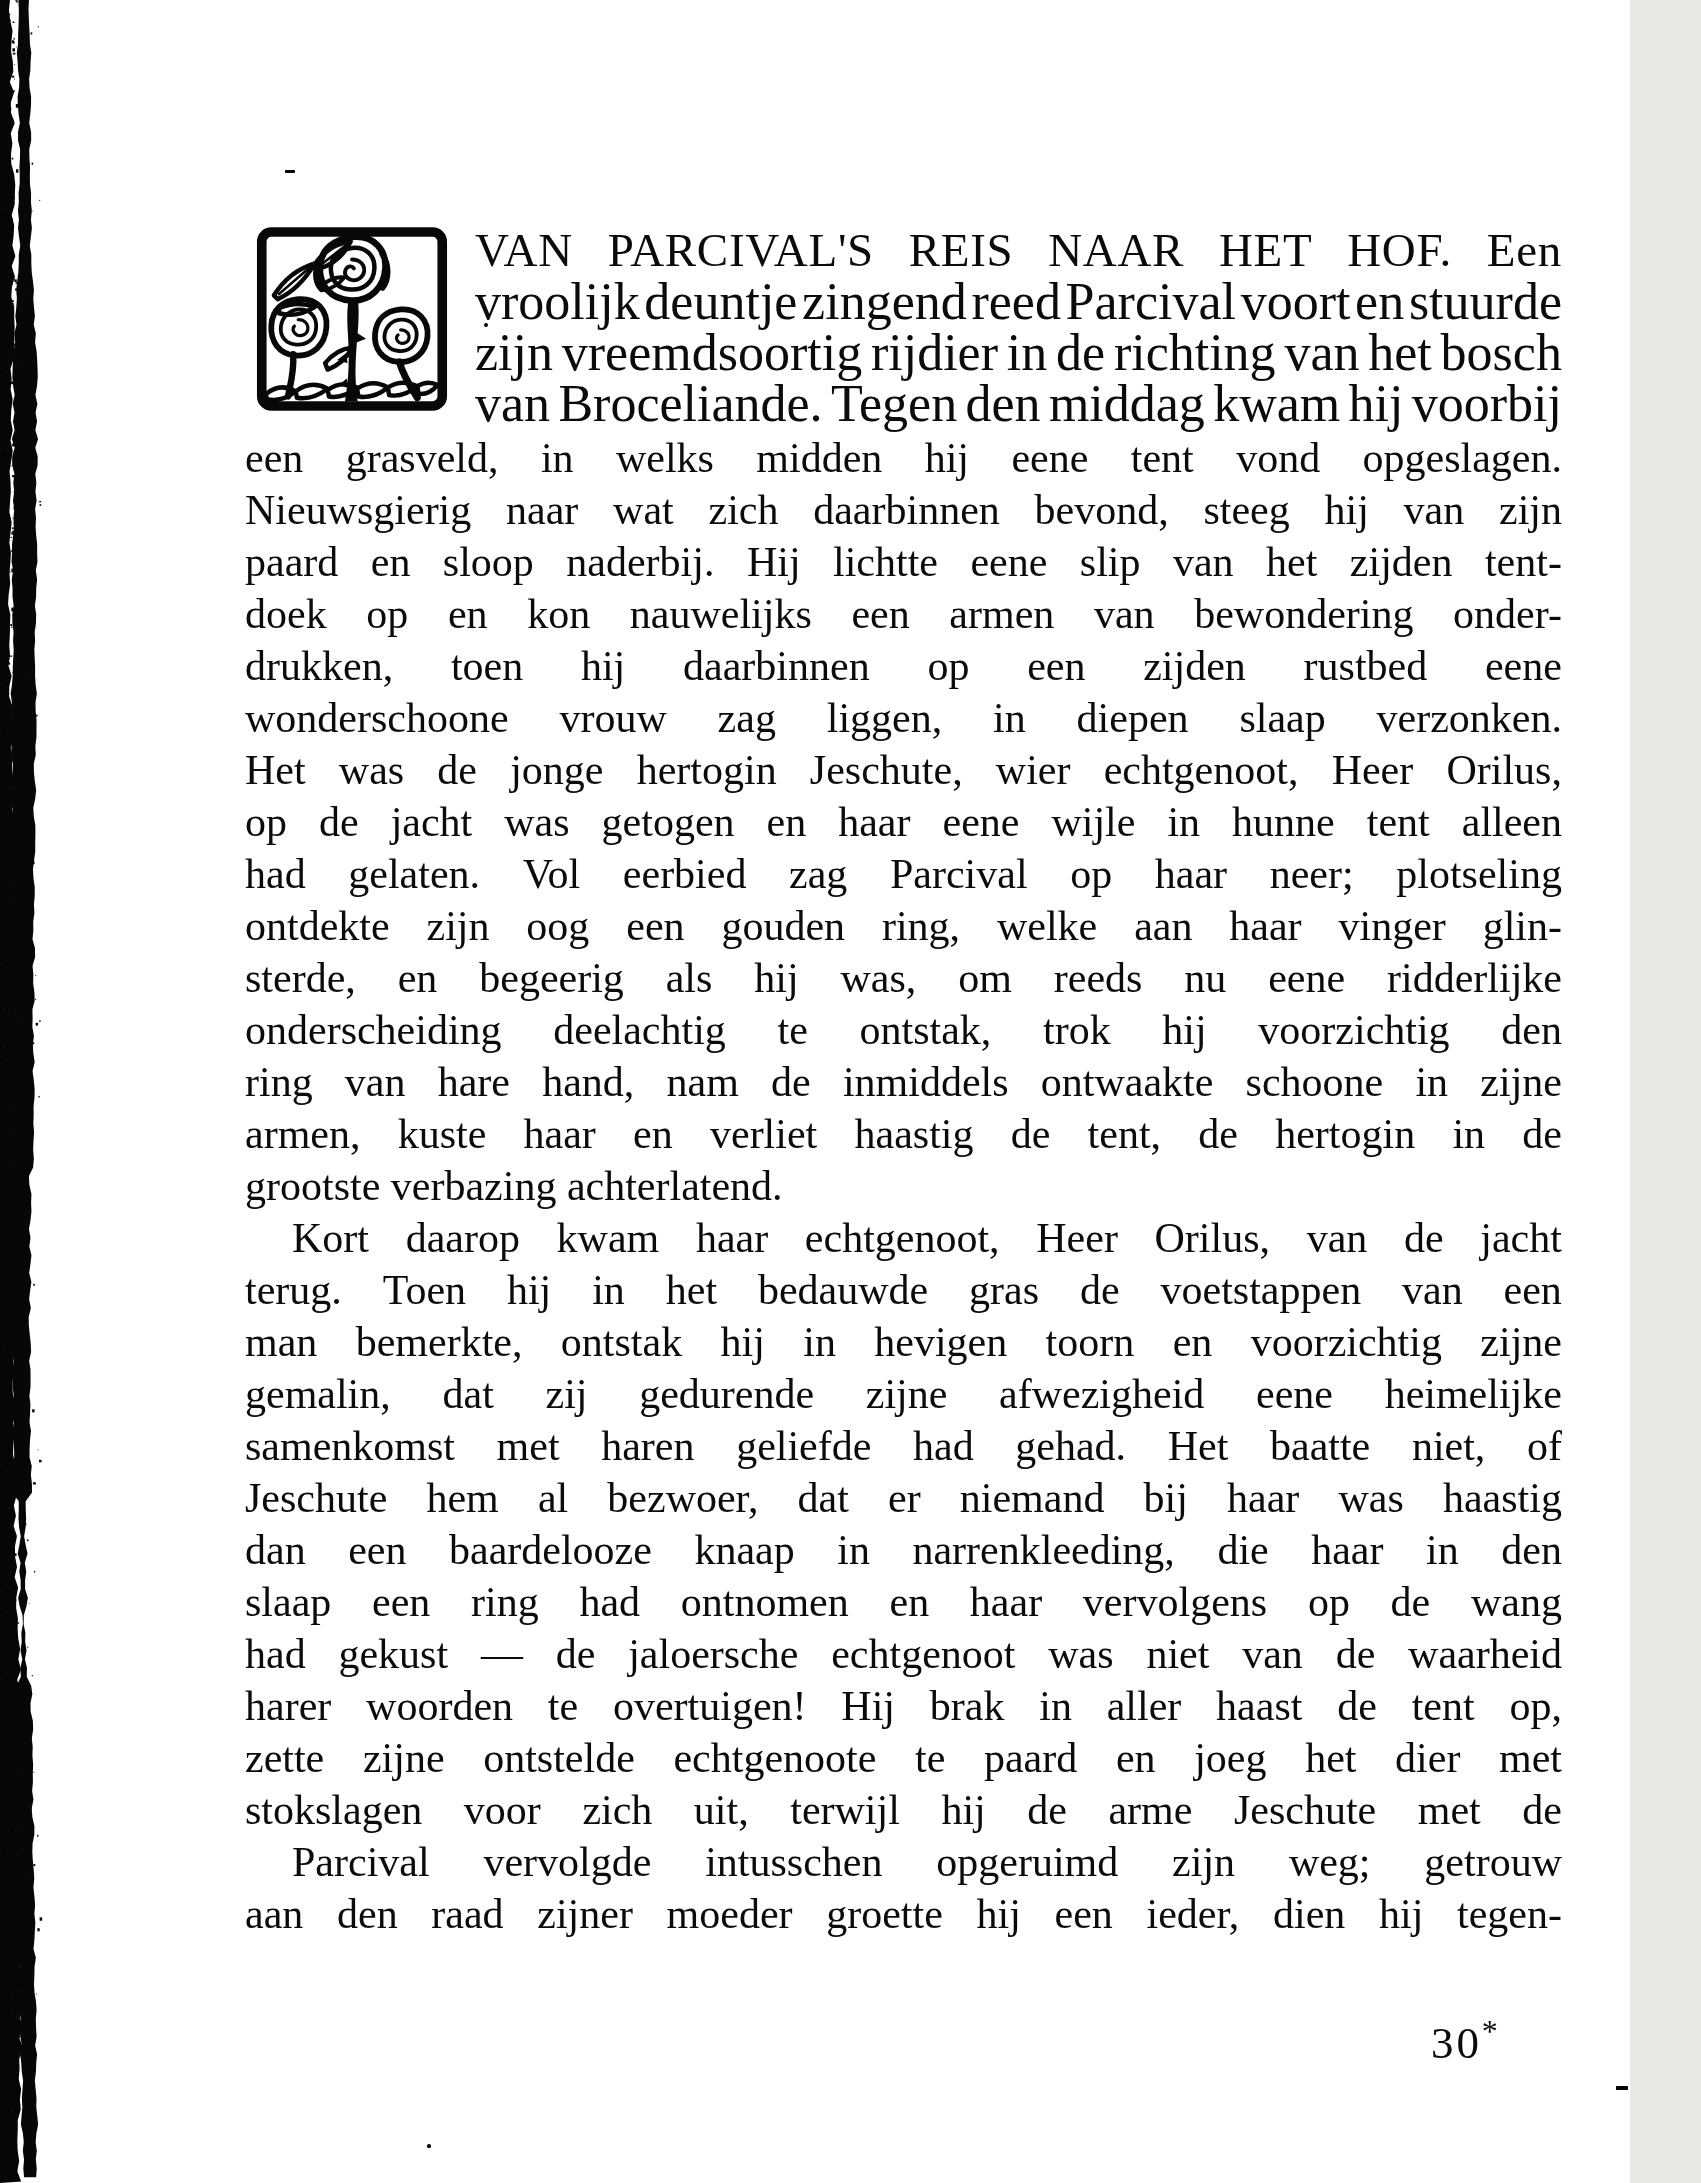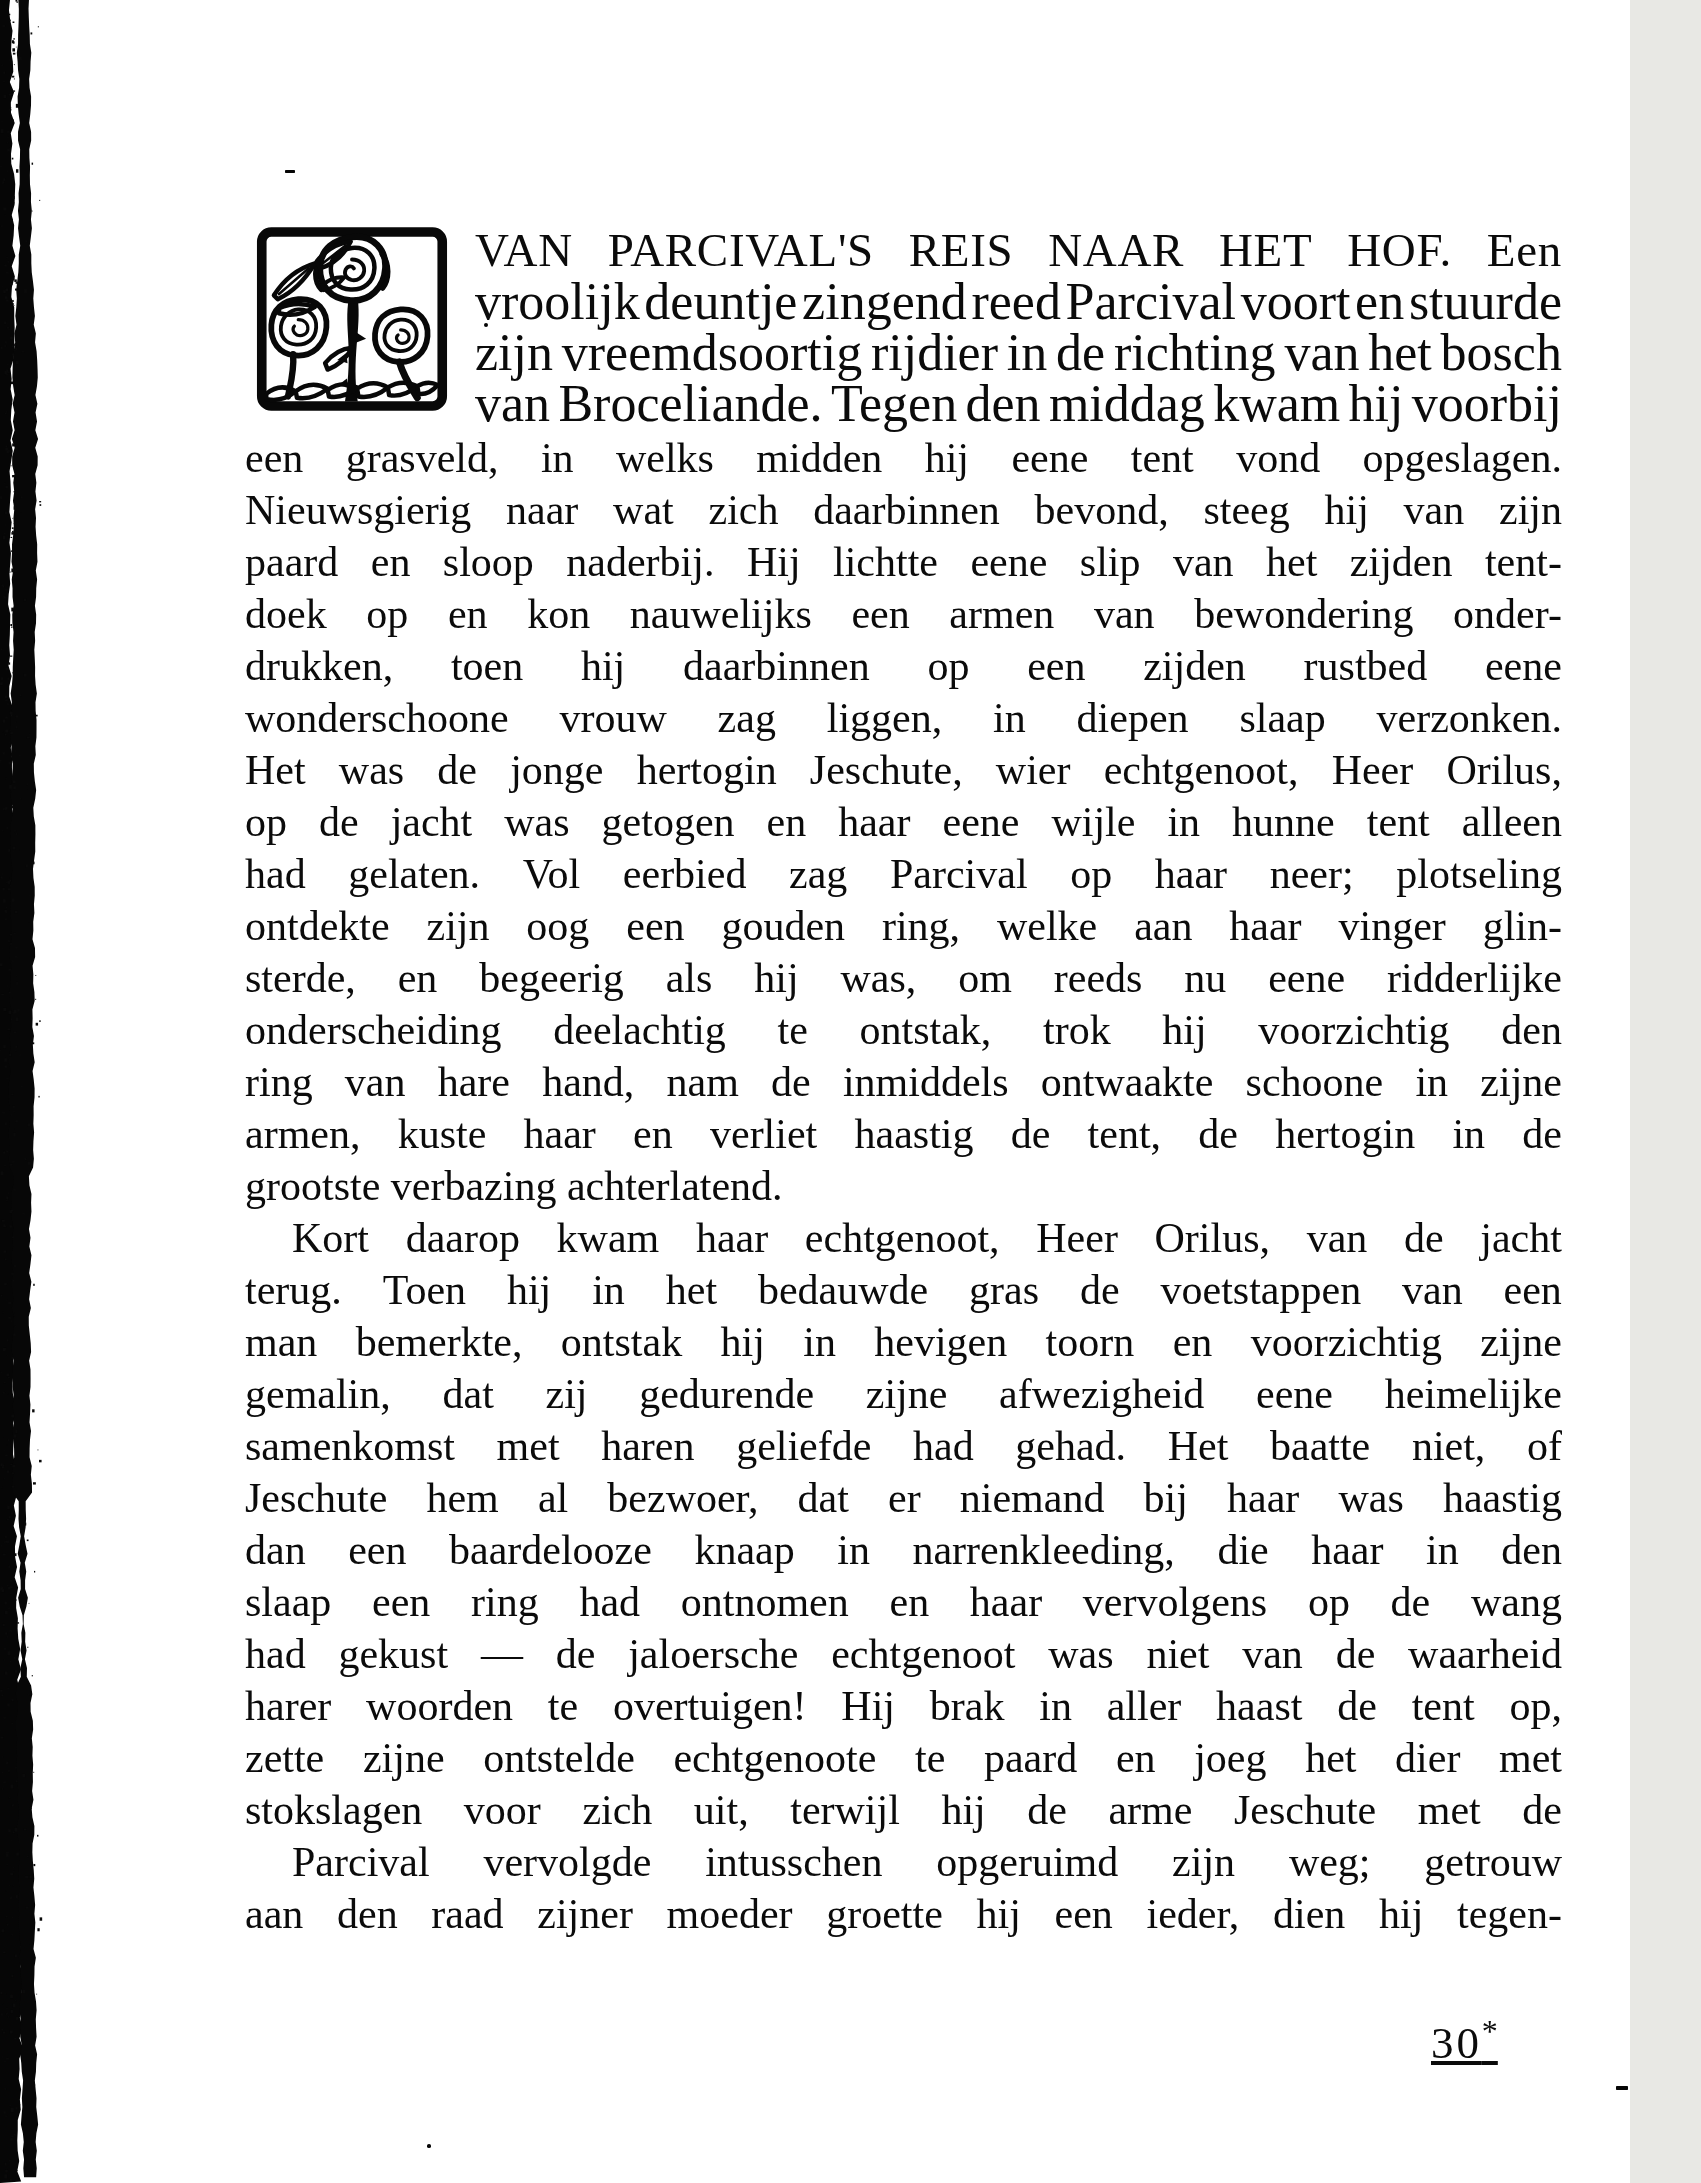--- a/index.html
+++ b/index.html
@@ -26,21 +26,21 @@
   .body-lines .line{line-height:52px;font-size:42px;}
 
   .line.justified{display:flex;justify-content:space-between;}
   .line.plain{display:block;white-space:pre;}
   .line.indented{padding-left:47px;}
   .line span{white-space:pre;}
 
   
   .pagenum{
     position:absolute;left:1431px;top:2009px;
-    font-size:45px;line-height:45px;letter-spacing:2.9px;text-decoration:underline;
+    font-size:45px;line-height:45px;letter-spacing:2.9px;
   }
   .pagenum sup{font-size:32px;vertical-align:16px;letter-spacing:0;}
 
   
   .speck{position:absolute;background:#050505;border-radius:0.7px;}
   .speck.s1{left:285px;top:170px;width:9.5px;height:2.9px;}
   .speck.s2{left:1616px;top:2086px;width:11.7px;height:3.7px;}
   .speck.s3{left:484px;top:323px;width:4.4px;height:4.4px;border-radius:50%;}
   .speck.s4{left:427px;top:2144px;width:3.7px;height:3.7px;border-radius:50%;}
 

